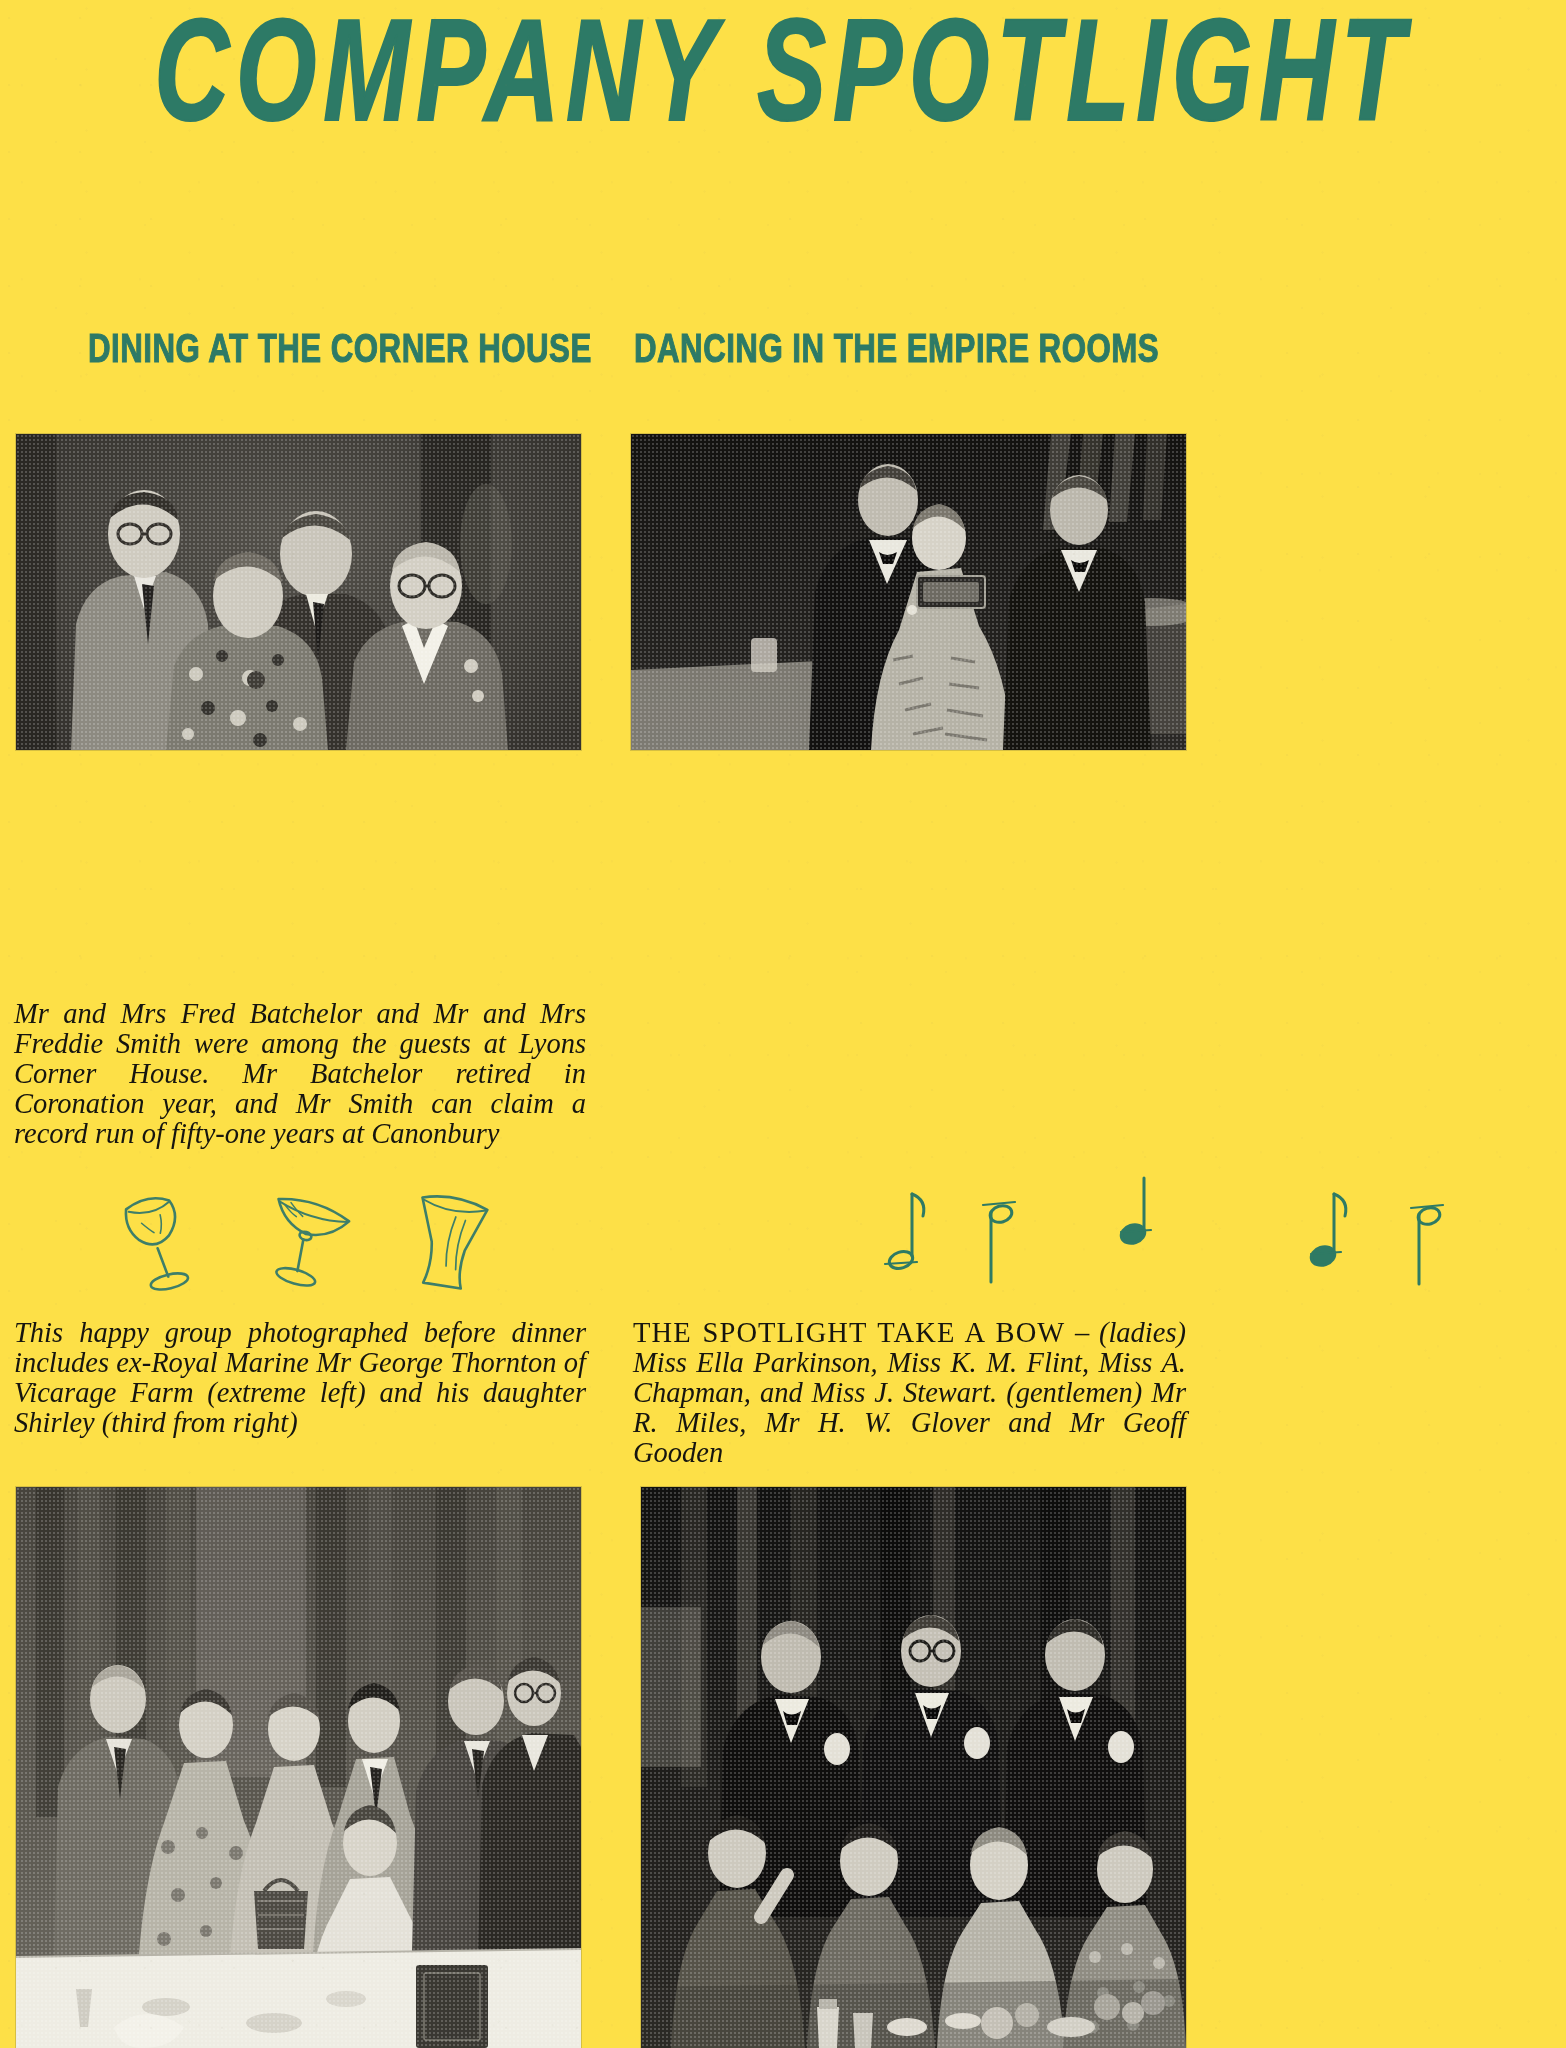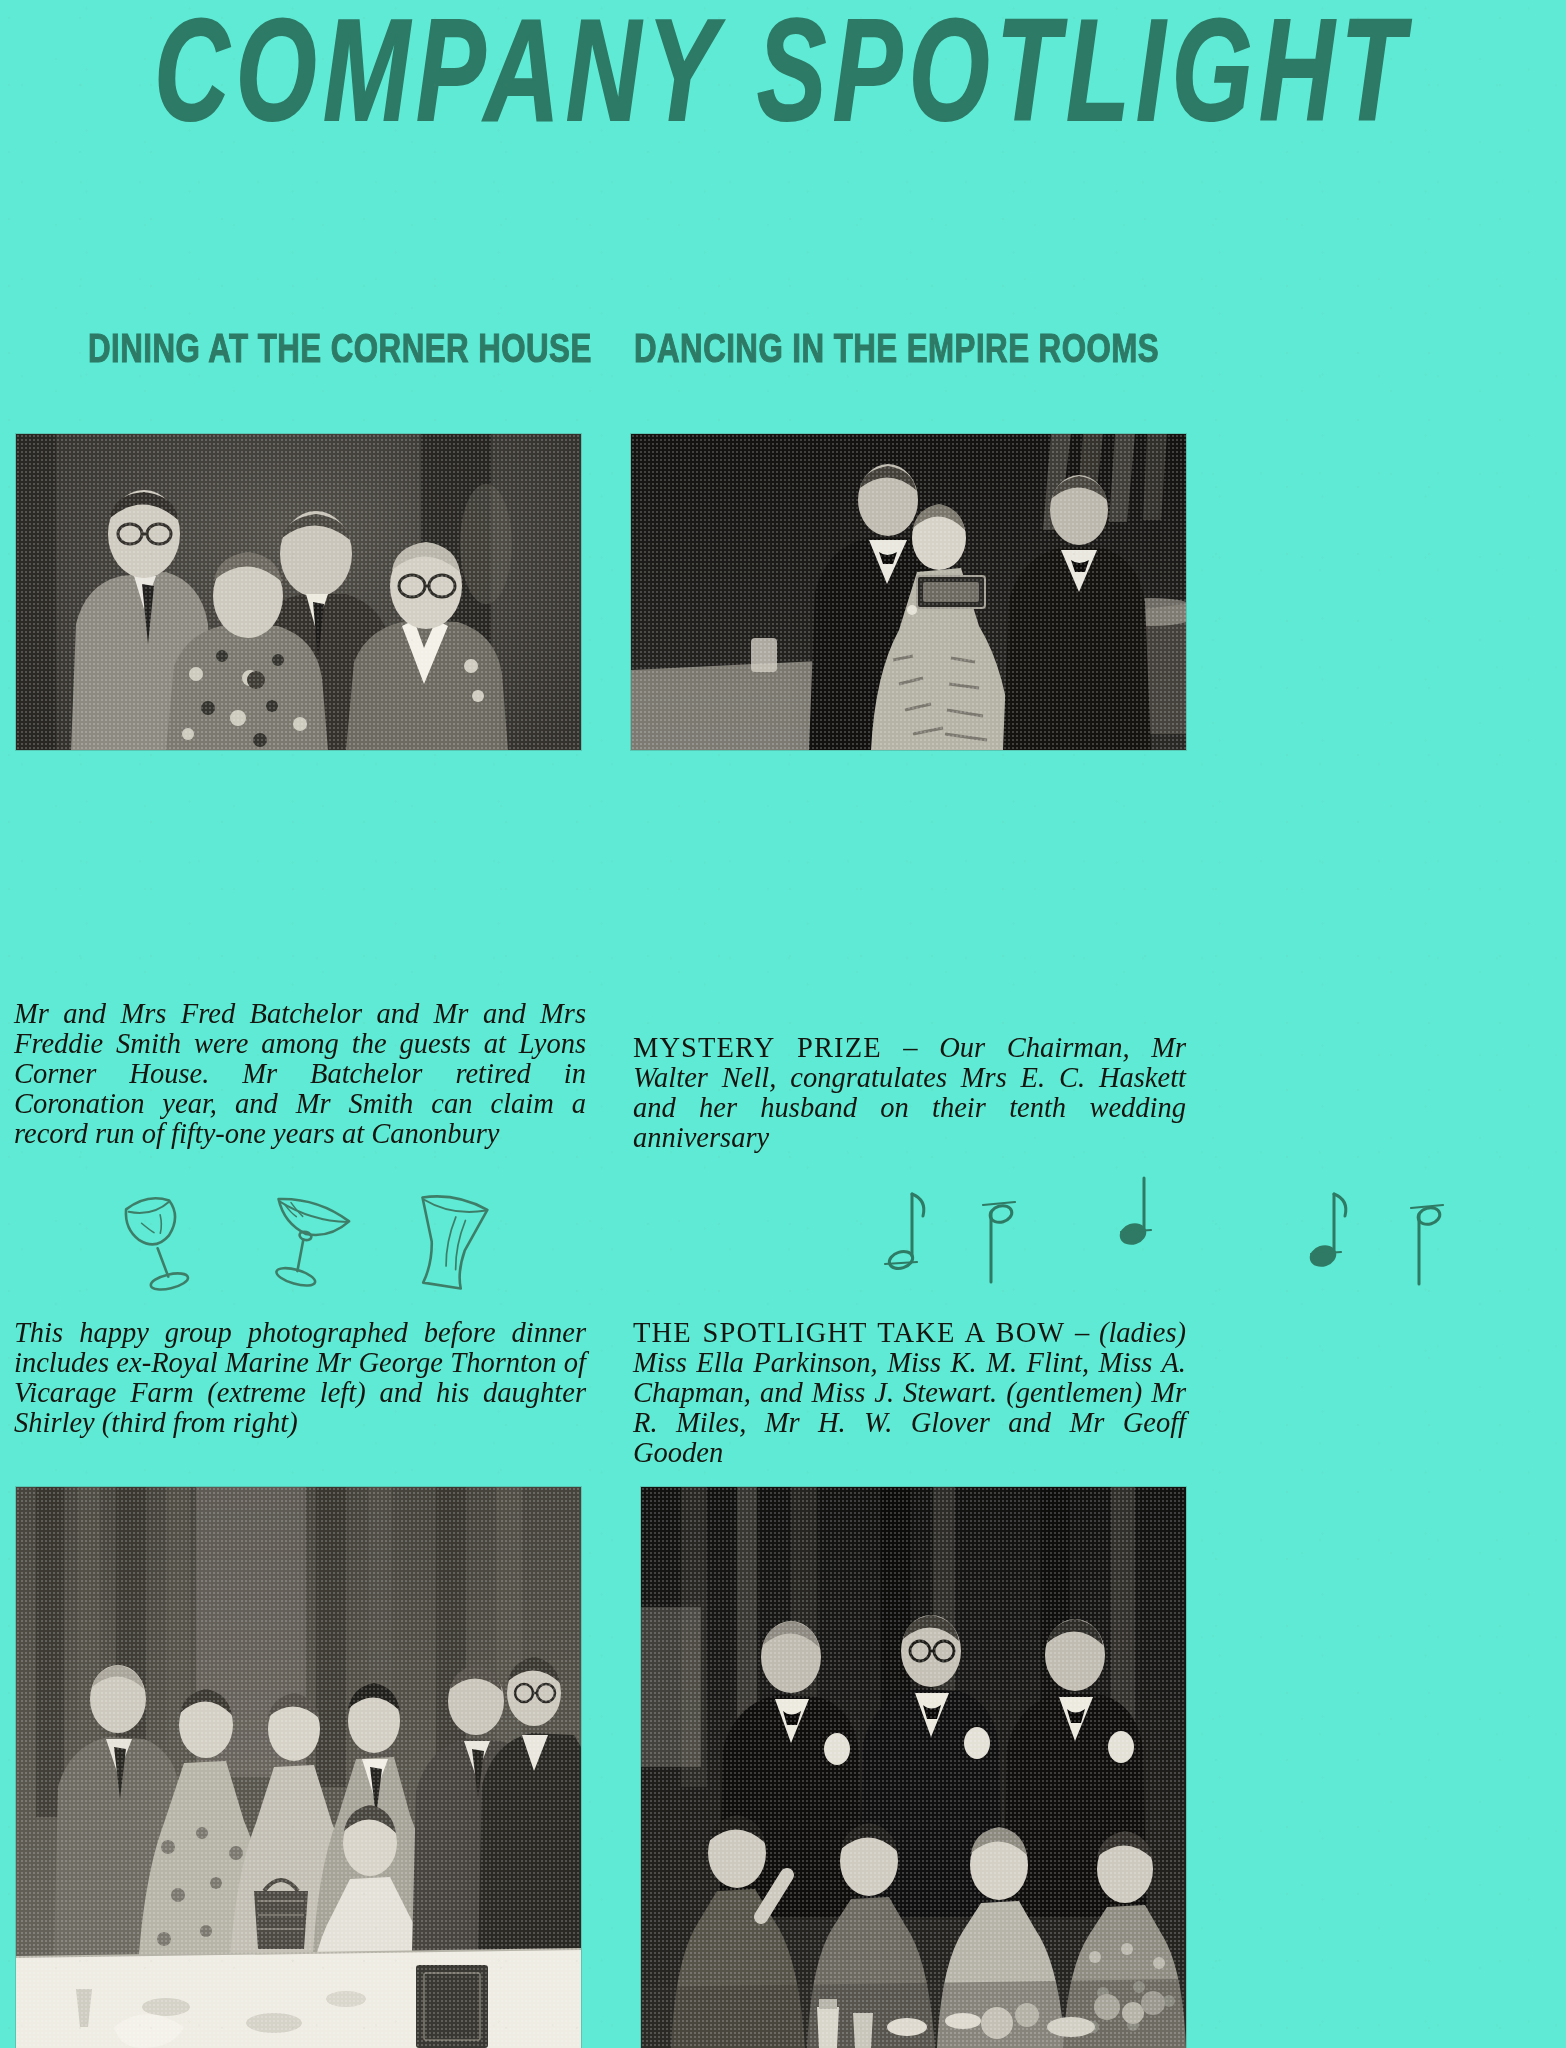--- a/index.html
+++ b/index.html
@@ -13,21 +13,21 @@
     height: 2048px;
     position: relative;
     overflow: hidden;
     font-family: "Liberation Serif", serif;
     color: #1a1a16;
   }
 
   .page {
     position: absolute;
     inset: 0;
-    background: #5eead4;
+    background: #fde047;
   }
 
   
   .grain {
     position: absolute;
     inset: 0;
     pointer-events: none;
     opacity: .5;
     background-image:
       radial-gradient(circle at 13% 27%, rgba(140,130,100,.10) 0 1px, transparent 1.4px),
@@ -252,23 +252,20 @@
       <path d="M440 126 Q448 132 458 126 L454 138 L444 138 Z" fill="#0c0b0a"></path>
       <ellipse cx="448" cy="76" rx="29" ry="35" fill="#bbb7ac"></ellipse>
       <path d="M421 64 Q448 42 476 66 Q472 46 448 42 Q425 46 421 64 Z" fill="#4a4740"></path>
       <circle cx="281" cy="176" r="5" fill="#e4e1d6"></circle>
     </svg>
     <div class="halftone"></div>
   </div>
 
   <div class="caption" id="caption-dining">Mr and Mrs Fred Batchelor and Mr and Mrs Freddie Smith were among the guests at Lyons Corner House. Mr Batchelor retired in Coronation year, and Mr Smith can claim a record run of fifty-one years at Canonbury</div>
 
-  <div class="caption" id="caption-mystery">
-    <span class="leadin">MYSTERY PRIZE</span><span> – </span><span>Our Chairman, Mr Walter Nell, congratulates Mrs E. C. Haskett and her husband on their tenth wedding anniversary</span>
-  </div>
 
   <div class="ornament" id="ornament-glasses">
     <svg viewBox="0 0 420 110" fill="none" stroke="#3e7e69" stroke-width="2.6" stroke-linecap="round" stroke-linejoin="round">
 
       <g transform="rotate(-13 58 55)">
         <path d="M34 17 Q58 6 78 18 Q86 36 70 52 Q54 64 40 50 Q28 36 34 17 Z"></path>
         <path d="M36 20 Q58 30 78 19" stroke-width="2"></path>
         <path d="M46 34 Q52 42 56 46" stroke-width="1.6"></path>
         <path d="M66 30 Q66 40 62 48" stroke-width="1.6"></path>
         <path d="M56 62 L60 92"></path>

